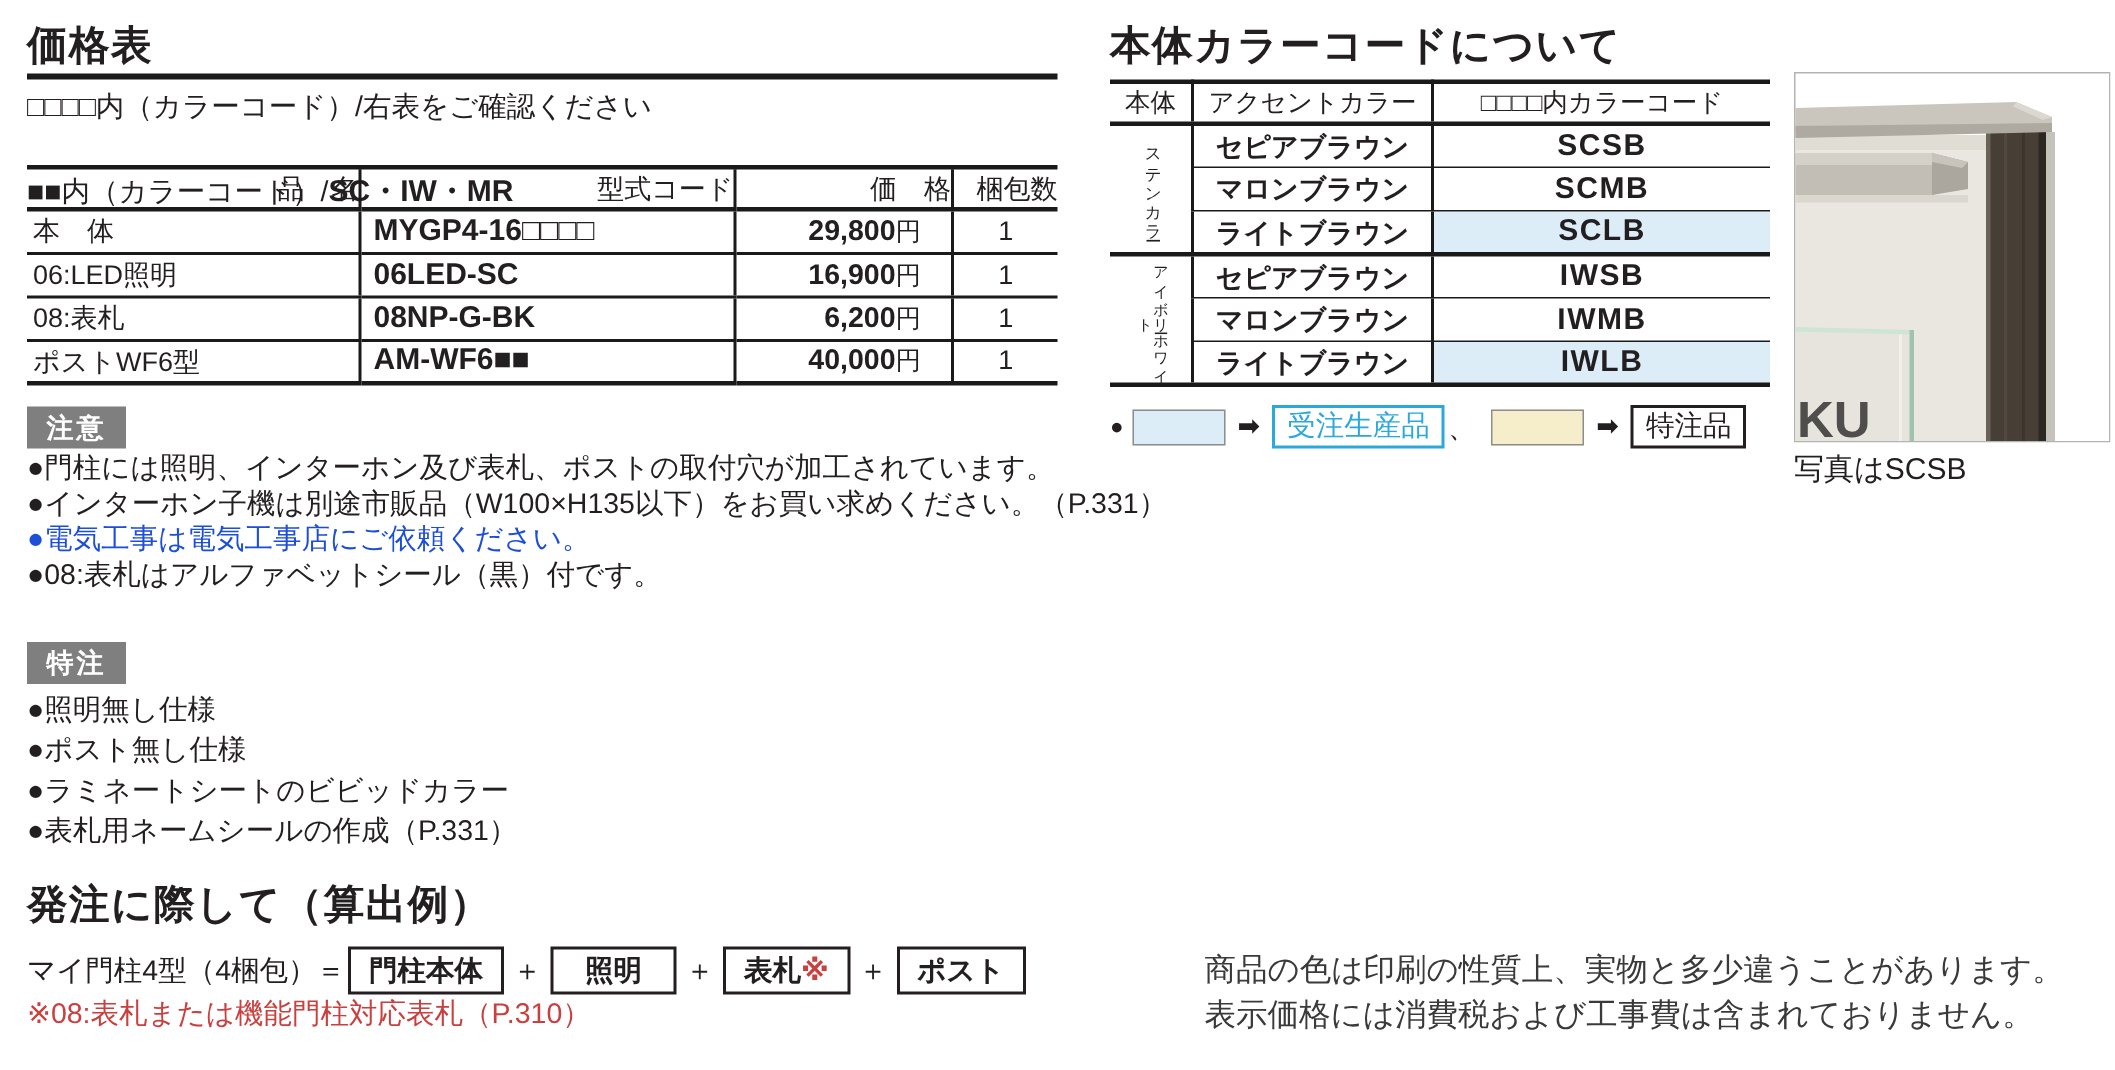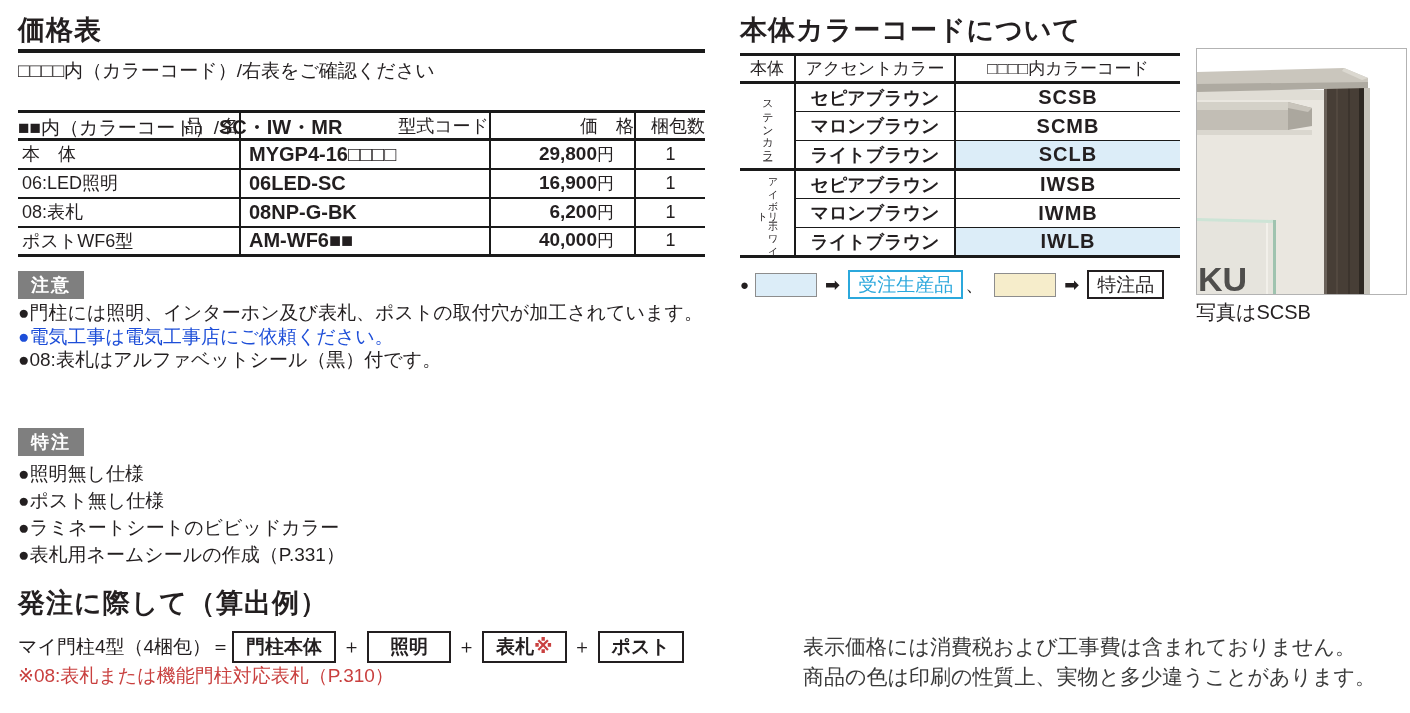--- a/index.html
+++ b/index.html
@@ -137,20 +137,21 @@
     <td class="c-code b-thick vdiv">AM-WF6■■</td>
     <td class="c-price b-thick vdiv"><span>40,000</span><span class="unit">円</span></td>
     <td class="c-qty b-thick vdiv">1</td>
   </tr>
 </tbody>
   </table>
 
 <div class="abs badge" style="left:18px; top:271px;">注意</div>
 <div class="abs note-list" style="left:18px; top:301px;">
   <div>●門柱には照明、インターホン及び表札、ポストの取付穴が加工されています。</div>
+  <div>●インターホン子機は別途市販品（W100×H135以下）をお買い求めください。（P.331）</div>
   <div class="red">●電気工事は電気工事店にご依頼ください。</div>
   <div>●08:表札はアルファベットシール（黒）付です。</div>
 </div>
 
 <div class="abs badge" style="left:18px; top:428px;">特注</div>
 <div class="abs sp-list" style="left:18px; top:460px;">
   <div>●照明無し仕様</div>
   <div>●ポスト無し仕様</div>
   <div>●ラミネートシートのビビッドカラー</div>
   <div>●表札用ネームシールの作成（P.331）</div>
@@ -251,15 +252,15 @@
     <rect x="1" y="172" width="79" height="74" fill="#e6e4dd"></rect>
     <polygon points="1,170 80,172 80,175 1,173" fill="#cde4d6"></polygon>
     <rect x="77" y="172" width="3" height="74" fill="#9fc3af"></rect>
     <rect x="70" y="175" width="2" height="71" fill="#f2f0ea"></rect>
     <text x="2" y="243" font-family="Liberation Sans, DejaVu Sans, sans-serif" font-size="34" font-weight="bold" fill="#4f4e4c">KU</text>
   </svg>
 </div>
 <div class="abs photo-caption" style="left:1196px; top:299px;">写真はSCSB</div>
 
 <div class="abs disclaimer" style="left:803px; top:632px;">
+  <div>商品の色は印刷の性質上、実物と多少違うことがあります。</div>
   <div>表示価格には消費税および工事費は含まれておりません。</div>
-  <div>商品の色は印刷の性質上、実物と多少違うことがあります。</div>
 </div>
 
 </body></html>

